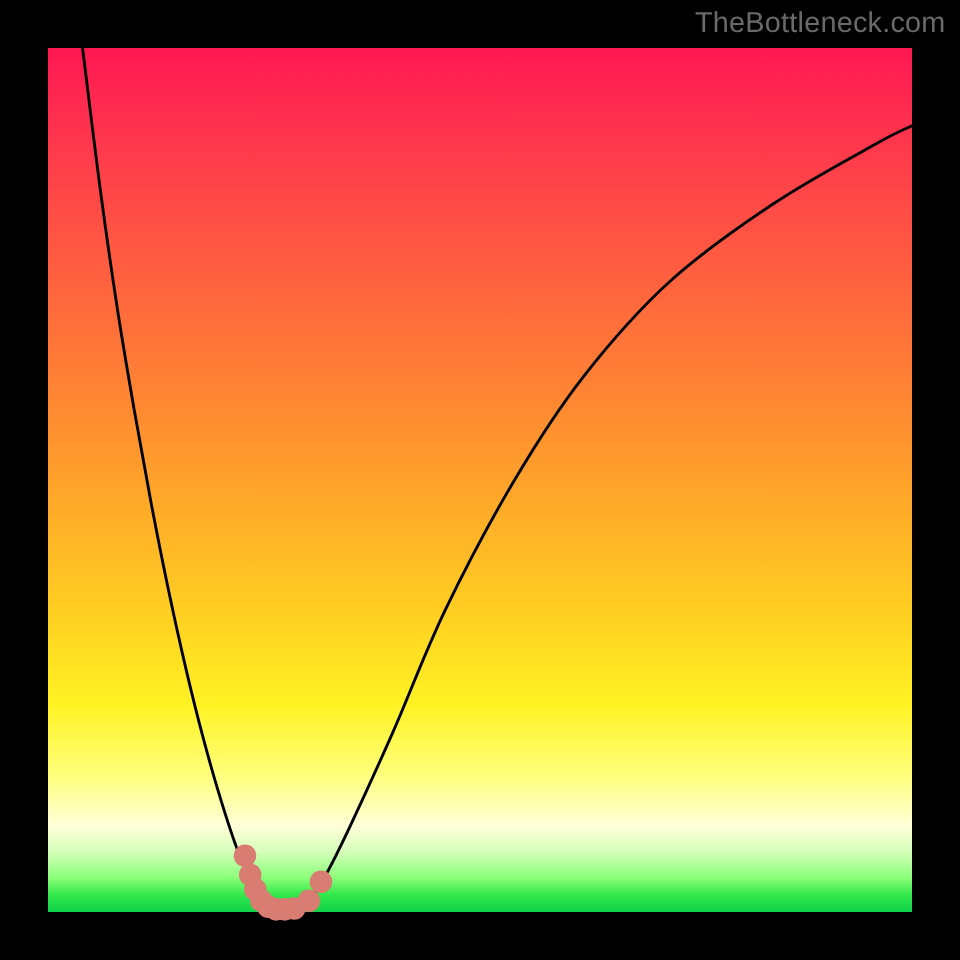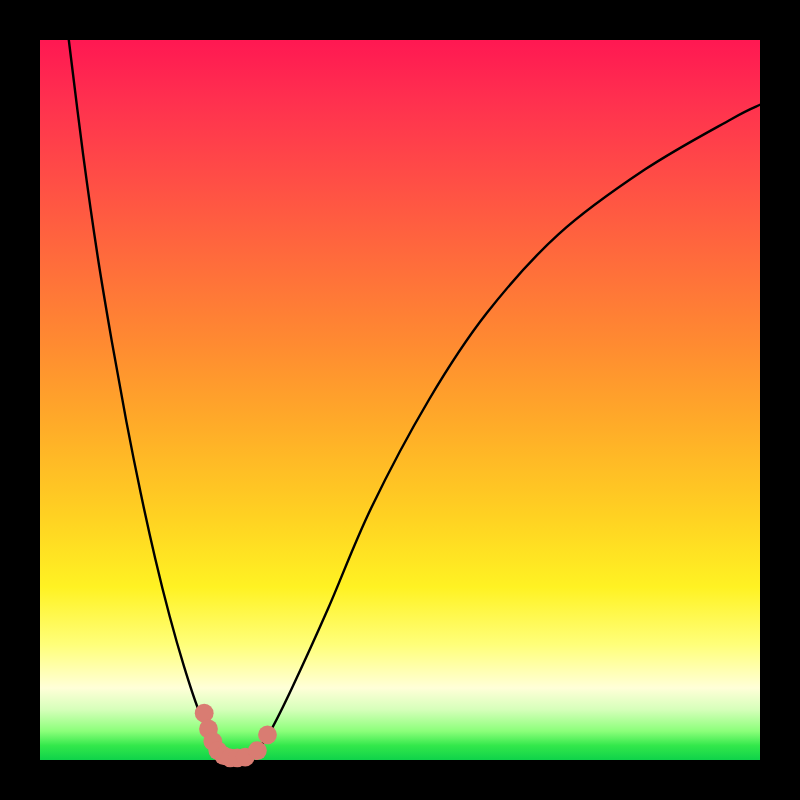--- a/index.html
+++ b/index.html
@@ -61,20 +61,21 @@
     width: 720px;
     height: 720px;
     overflow: visible;
   }
 </style>
 </head>
 <body>
 
 <div class="frame">
 
+  <div class="watermark">TheBottleneck.com</div>
 
   <div class="plot">
     <svg class="curve" viewBox="0 0 720 720" preserveAspectRatio="none">
       <path id="curve-path" fill="none" stroke="#000000" stroke-width="2.4" stroke-linecap="round" stroke-linejoin="round" d="M 28.8 0.0 C 31.2 19.2, 38.4 79.2, 43.2 115.2 C 48.0 151.2, 52.8 184.8, 57.6 216.0 C 62.4 247.2, 67.2 274.8, 72.0 302.4 C 76.8 330.0, 81.6 356.4, 86.4 381.6 C 91.2 406.8, 96.0 430.8, 100.8 453.6 C 105.6 476.4, 110.4 498.0, 115.2 518.4 C 120.0 538.8, 124.8 558.0, 129.6 576.0 C 134.4 594.0, 139.2 610.8, 144.0 626.4 C 148.8 642.0, 154.2 658.8, 158.4 669.6 C 162.6 680.4, 165.6 685.2, 169.2 691.2 C 172.8 697.2, 177.0 702.0, 180.0 705.6 C 183.0 709.2, 184.8 710.4, 187.2 712.8 C 189.6 715.2, 192.0 718.8, 194.4 720.0 C 196.8 721.2, 199.2 720.0, 201.6 720.0 C 204.0 720.0, 206.4 721.2, 208.8 720.0 C 211.2 718.8, 212.4 717.6, 216.0 712.8 C 219.6 708.0, 224.4 702.0, 230.4 691.2 C 236.4 680.4, 242.4 668.4, 252.0 648.0 C 261.6 627.6, 274.8 598.8, 288.0 568.8 C 301.2 538.8, 314.4 502.8, 331.2 468.0 C 348.0 433.2, 369.6 392.4, 388.8 360.0 C 408.0 327.6, 424.8 301.2, 446.4 273.6 C 468.0 246.0, 492.0 218.4, 518.4 194.4 C 544.8 170.4, 576.0 148.8, 604.8 129.6 C 633.6 110.4, 672.0 90.0, 691.2 79.2 C 710.4 68.4, 715.2 67.2, 720.0 64.8"></path>
       <g id="marker-group">
           <circle cx="164.2" cy="673.2" r="9.4" fill="#d97c72"></circle>
           <circle cx="168.5" cy="689.0" r="9.4" fill="#d97c72"></circle>
           <circle cx="172.8" cy="701.3" r="9.4" fill="#d97c72"></circle>
           <circle cx="177.8" cy="710.6" r="9.4" fill="#d97c72"></circle>
           <circle cx="183.6" cy="715.7" r="9.4" fill="#d97c72"></circle>

